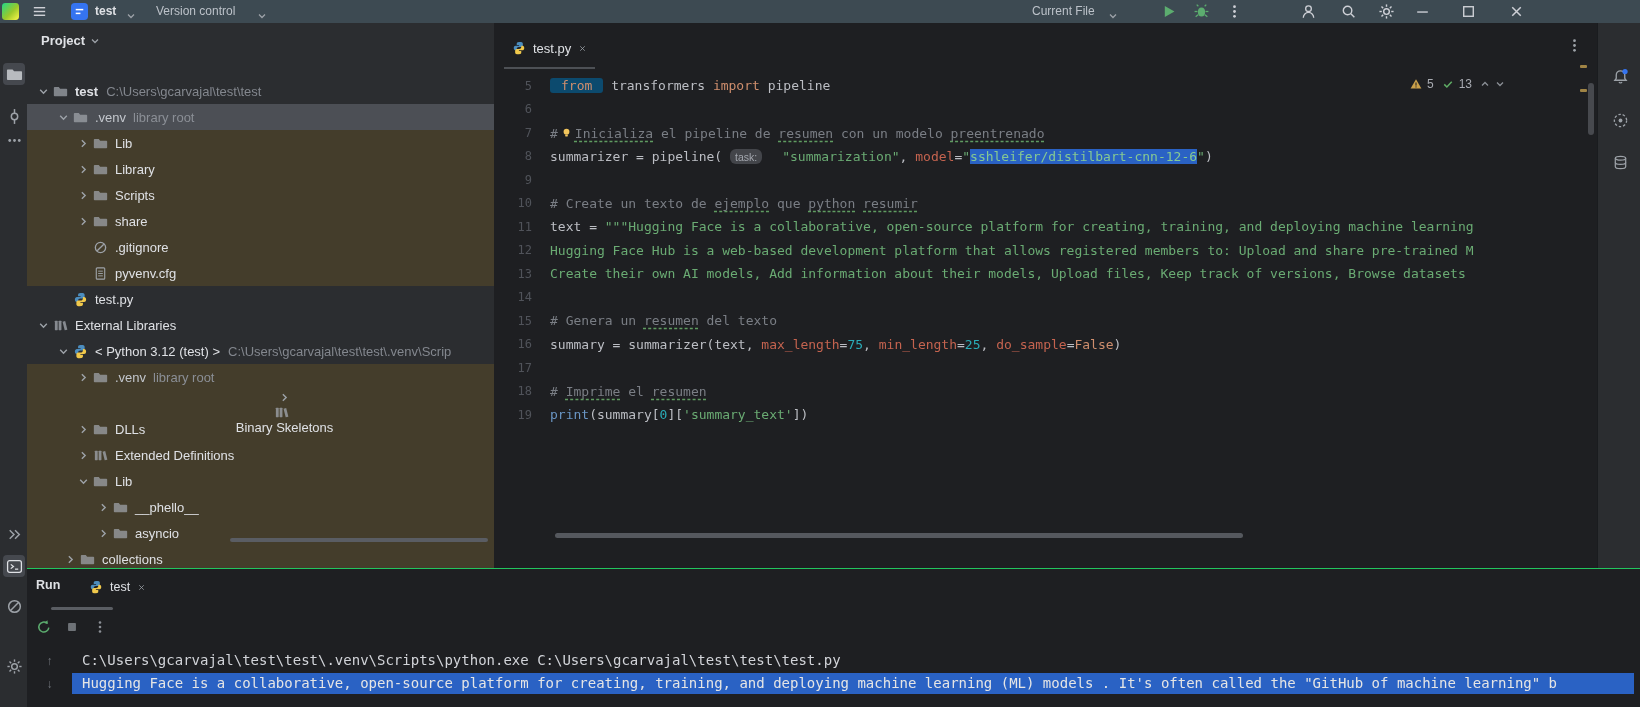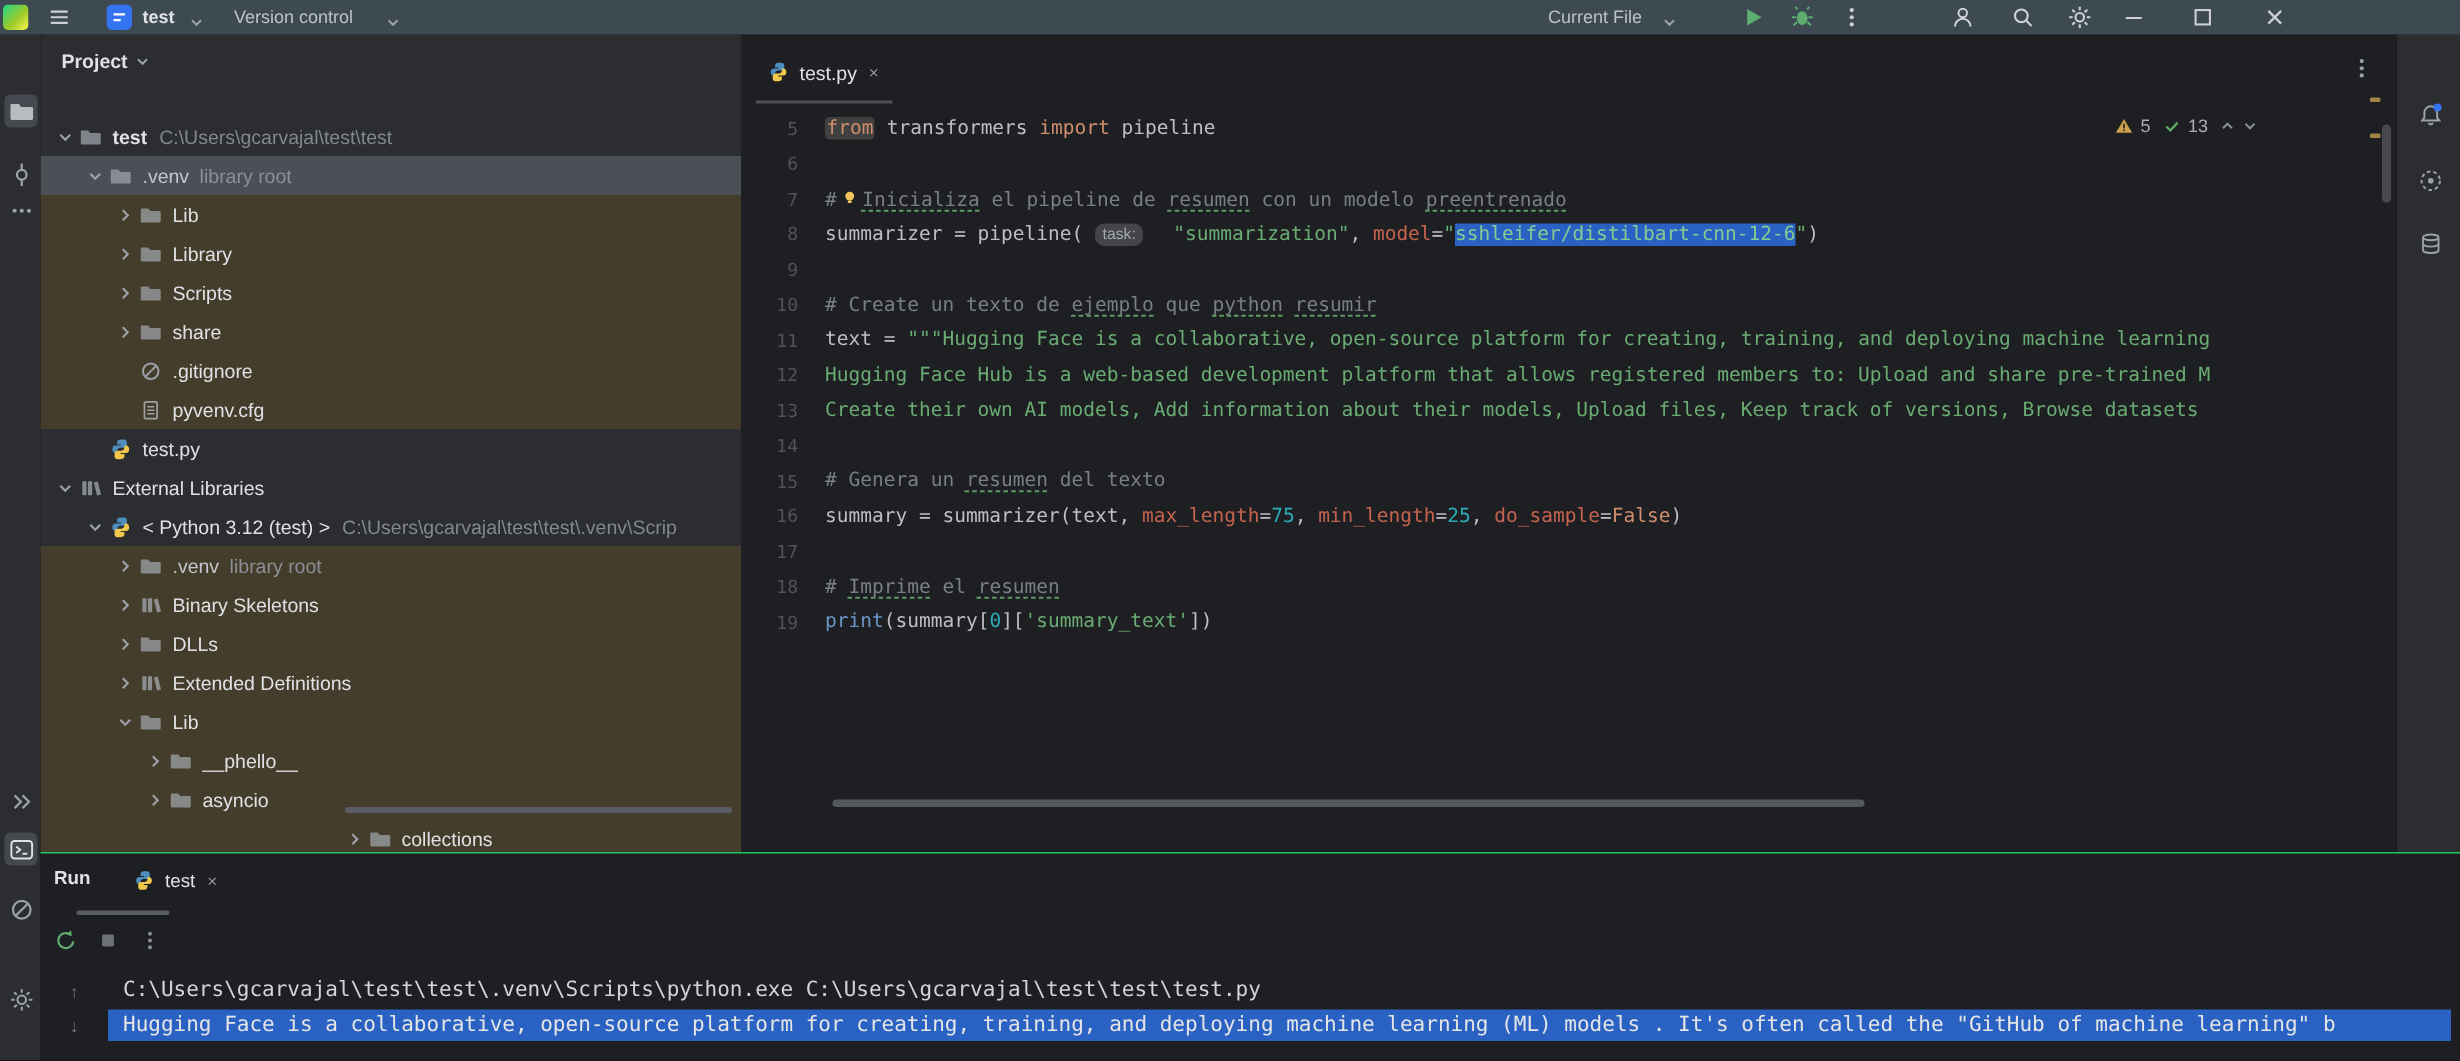--- a/index.html
+++ b/index.html
@@ -58,21 +58,21 @@
            color:#a8abb2;font-size:12px;z-index:3}
   .insp-num{margin-right:3px}
   #code{position:absolute;left:0;top:51px;width:100%;font-family:"DejaVu Sans Mono","Liberation Mono",monospace;
         font-size:13px}
   .cline{display:flex;height:23.5px;align-items:center;white-space:pre}
   .gut{width:38px;text-align:right;color:#50535a;font-size:12px;flex:none;
        font-family:"DejaVu Sans Mono","Liberation Mono",monospace}
   .ct{margin-left:18px}
   .tk-p{color:#bcbec4}
   .tk-kw{color:#cf8e6d}
-  .tk-hl{background:#404040;border-radius:3px;padding:0 1px}
+  .tk-hl{background:#0c4a6e;border-radius:3px;padding:0 11px}
   .tk-str{color:#6aab73}
   .tk-sel{background:#2a62c4;color:#86c993}
   .tk-com{color:#7a7e85}
   .tk-spell{text-decoration:underline dashed #5f9b61;text-underline-offset:3px}
   .tk-named{color:#c4634f}
   .tk-num{color:#2aacb8}
   .tk-builtin{color:#6a96c5}
   .tk-inlay{background:#43454a;color:#a3a7ae;border-radius:6px;font-size:10.5px;padding:1.5px 5px;margin-right:20px;
             font-family:"Liberation Sans",sans-serif}
   .tk-bulb{width:13px;height:13px;margin:0 2px;transform:translateY(1px)}
@@ -412,21 +412,21 @@
             </svg>
           </span>
           <span class="ticon">
             <svg viewBox="0 0 16 16">
               <path d="M1.8 3.2h4.4l1.4 1.8h6.6c.5 0 .9.4.9.9v6.3c0 .5-.4.9-.9.9H1.8c-.5 0-.9-.4-.9-.9V4.1c0-.5.4-.9.9-.9z" fill="currentColor" opacity=".75"></path>
             </svg>
           </span>
           <span class="tlabel dim">.venv</span>
           <span class="tsuf">library root</span>
         </div>
-        <div class="trow brown" style="padding-left: 48px;">
+        <div class="trow brown" style="padding-left: 48px; flex-direction: column;">
           <span class="tchev">
             <svg viewBox="0 0 10 10">
               <path d="M3.5 2l3 3-3 3" fill="none" stroke="currentColor" stroke-width="1.3"></path>
             </svg>
           </span>
           <span class="ticon">
             <svg viewBox="0 0 16 16">
               <g fill="currentColor" opacity=".8">
                 <rect x="2" y="3" width="3" height="10" rx=".5"></rect>
                 <rect x="6" y="3" width="3" height="10" rx=".5"></rect>
@@ -498,21 +498,21 @@
               <path d="M3.5 2l3 3-3 3" fill="none" stroke="currentColor" stroke-width="1.3"></path>
             </svg>
           </span>
           <span class="ticon">
             <svg viewBox="0 0 16 16">
               <path d="M1.8 3.2h4.4l1.4 1.8h6.6c.5 0 .9.4.9.9v6.3c0 .5-.4.9-.9.9H1.8c-.5 0-.9-.4-.9-.9V4.1c0-.5.4-.9.9-.9z" fill="currentColor" opacity=".75"></path>
             </svg>
           </span>
           <span class="tlabel">asyncio</span>
         </div>
-        <div class="trow brown" style="padding-left: 35px; justify-content: center;">
+        <div class="trow brown" style="padding-left: 35px;">
           <span class="tchev">
             <svg viewBox="0 0 10 10">
               <path d="M3.5 2l3 3-3 3" fill="none" stroke="currentColor" stroke-width="1.3"></path>
             </svg>
           </span>
           <span class="ticon">
             <svg viewBox="0 0 16 16">
               <path d="M1.8 3.2h4.4l1.4 1.8h6.6c.5 0 .9.4.9.9v6.3c0 .5-.4.9-.9.9H1.8c-.5 0-.9-.4-.9-.9V4.1c0-.5.4-.9.9-.9z" fill="currentColor" opacity=".75"></path>
             </svg>
           </span>

